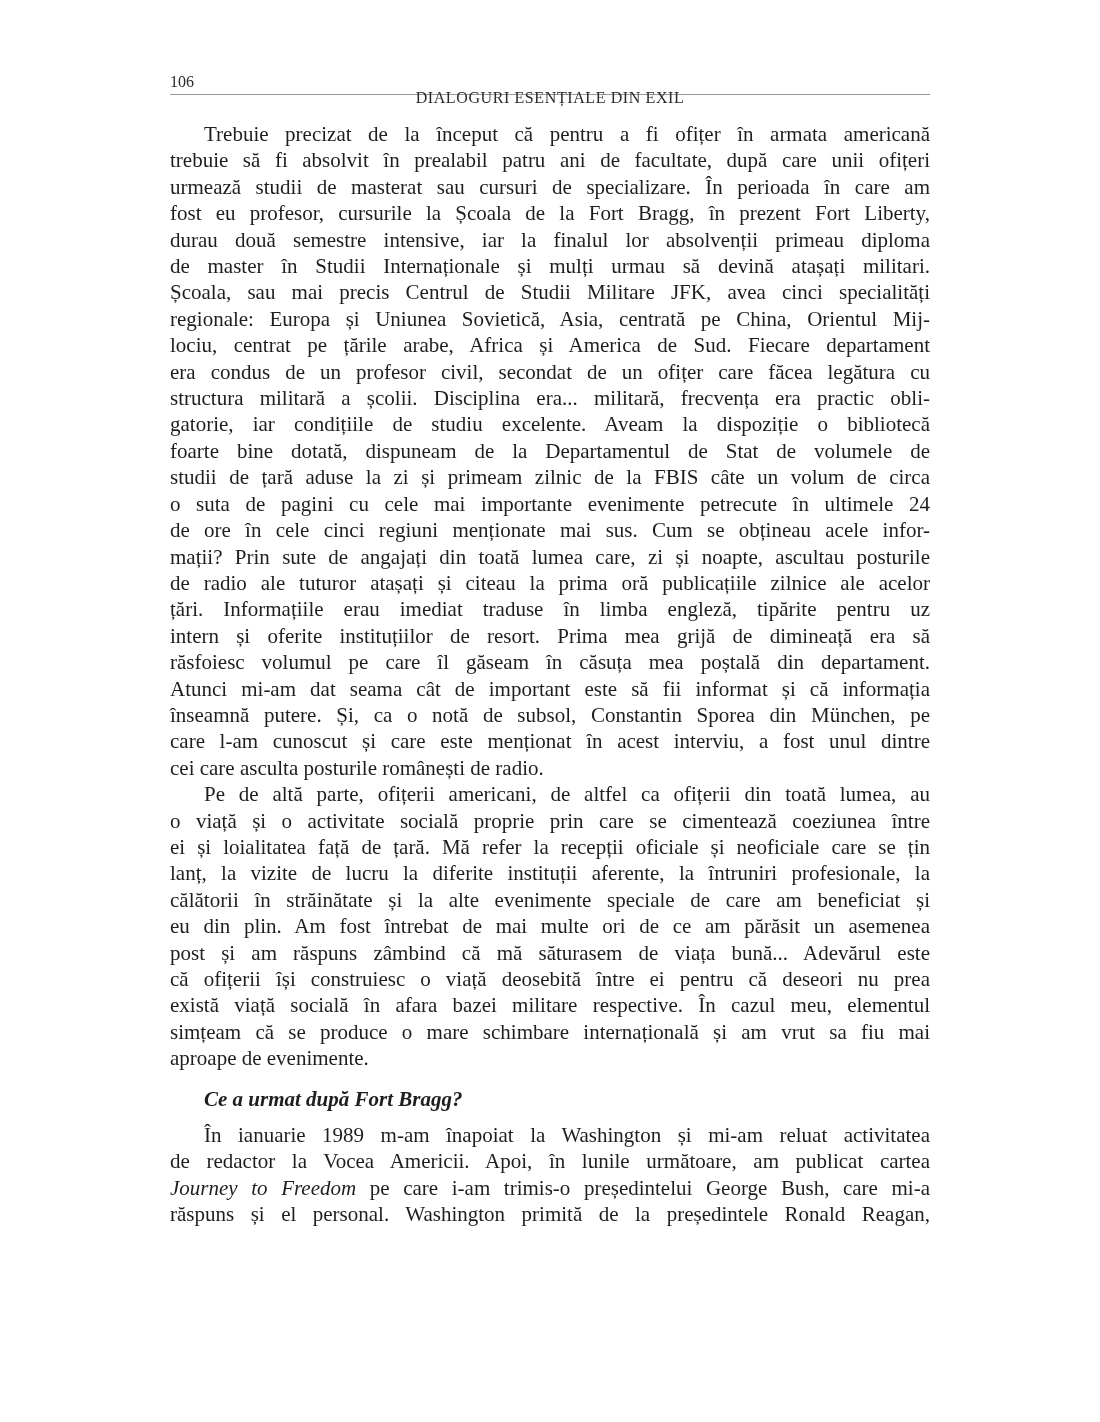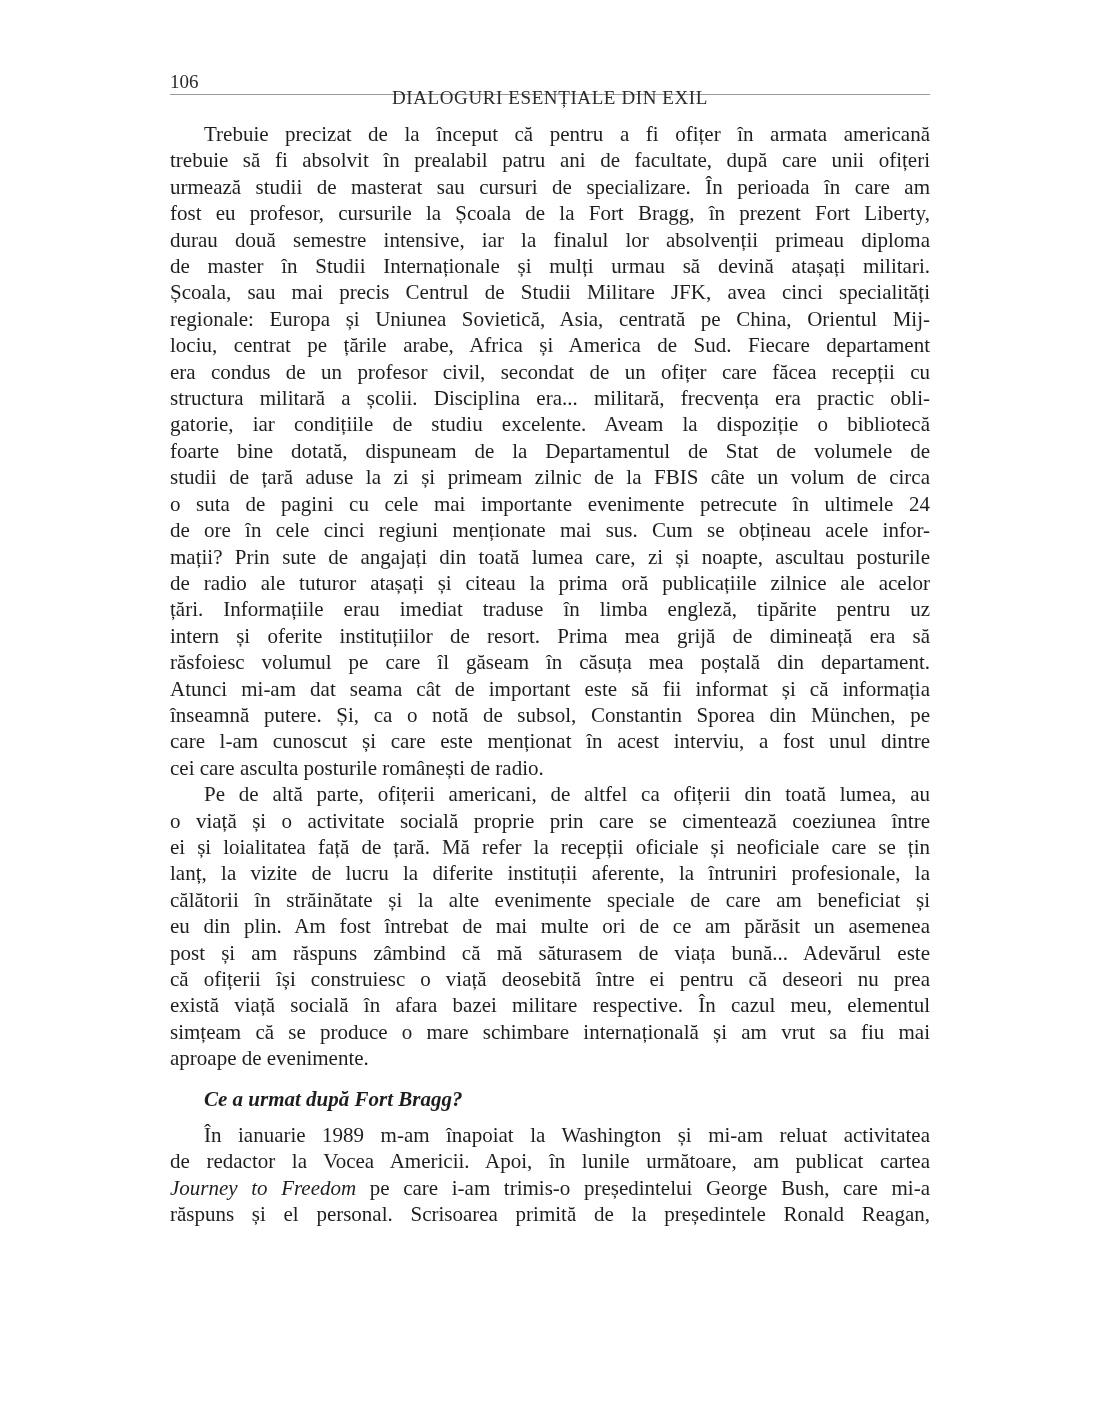--- a/index.html
+++ b/index.html
@@ -18,21 +18,21 @@
     .page {
       position: absolute;
       left: 170px;
       top: 72px;
       width: 760px;
     }
     .running-head {
       position: relative;
       height: 22px;
       border-bottom: 1.5px solid #9a9a9a;
-      font-size: 19px;
+      font-size: 16px;
       line-height: 20px;
       color: #2a2a2a;
     }
     .page-number {
       position: absolute;
       left: 0;
       top: 0;
     }
     .book-title {
       position: absolute;
@@ -92,21 +92,21 @@
     <div class="para">
       <span class="line first">Trebuie precizat de la început că pentru a fi ofițer în armata americană</span>
       <span class="line">trebuie să fi absolvit în prealabil patru ani de facultate, după care unii ofițeri</span>
       <span class="line">urmează studii de masterat sau cursuri de specializare. În perioada în care am</span>
       <span class="line">fost eu profesor, cursurile la Școala de la Fort Bragg, în prezent Fort Liberty,</span>
       <span class="line">durau două semestre intensive, iar la finalul lor absolvenții primeau diploma</span>
       <span class="line">de master în Studii Internaționale și mulți urmau să devină atașați militari.</span>
       <span class="line">Școala, sau mai precis Centrul de Studii Militare JFK, avea cinci specialități</span>
       <span class="line">regionale: Europa și Uniunea Sovietică, Asia, centrată pe China, Orientul Mij-</span>
       <span class="line">lociu, centrat pe țările arabe, Africa și America de Sud. Fiecare departament</span>
-      <span class="line">era condus de un profesor civil, secondat de un ofițer care făcea recepții cu</span>
+      <span class="line">era condus de un profesor civil, secondat de un ofițer care făcea legătura cu</span>
       <span class="line">structura militară a școlii. Disciplina era... militară, frecvența era practic obli-</span>
       <span class="line">gatorie, iar condițiile de studiu excelente. Aveam la dispoziție o bibliotecă</span>
       <span class="line">foarte bine dotată, dispuneam de la Departamentul de Stat de volumele de</span>
       <span class="line">studii de țară aduse la zi și primeam zilnic de la FBIS câte un volum de circa</span>
       <span class="line">o suta de pagini cu cele mai importante evenimente petrecute în ultimele 24</span>
       <span class="line">de ore în cele cinci regiuni menționate mai sus. Cum se obțineau acele infor-</span>
       <span class="line">mații? Prin sute de angajați din toată lumea care, zi și noapte, ascultau posturile</span>
       <span class="line">de radio ale tuturor atașați și citeau la prima oră publicațiile zilnice ale acelor</span>
       <span class="line">țări. Informațiile erau imediat traduse în limba engleză, tipărite pentru uz</span>
       <span class="line">intern și oferite instituțiilor de resort. Prima mea grijă de dimineață era să</span>
@@ -130,16 +130,16 @@
       <span class="line">simțeam că se produce o mare schimbare internațională și am vrut sa fiu mai</span>
       <span class="line last">aproape de evenimente.</span>
     </div>
 
     <p class="question">Ce a urmat după Fort Bragg?</p>
 
     <div class="para">
       <span class="line first">În ianuarie 1989 m-am înapoiat la Washington și mi-am reluat activitatea</span>
       <span class="line">de redactor la Vocea Americii. Apoi, în lunile următoare, am publicat cartea</span>
       <span class="line"><em class="title-ref">Journey to Freedom</em><span> pe care i-am trimis-o președintelui George Bush, care mi-a</span></span>
-      <span class="line">răspuns și el personal. Scrisoarea primită de la președintele Ronald Reagan,</span>
+      <span class="line">răspuns și el personal. Washington primită de la președintele Ronald Reagan,</span>
     </div>
   </div>
 </div>
 
 </body></html>

